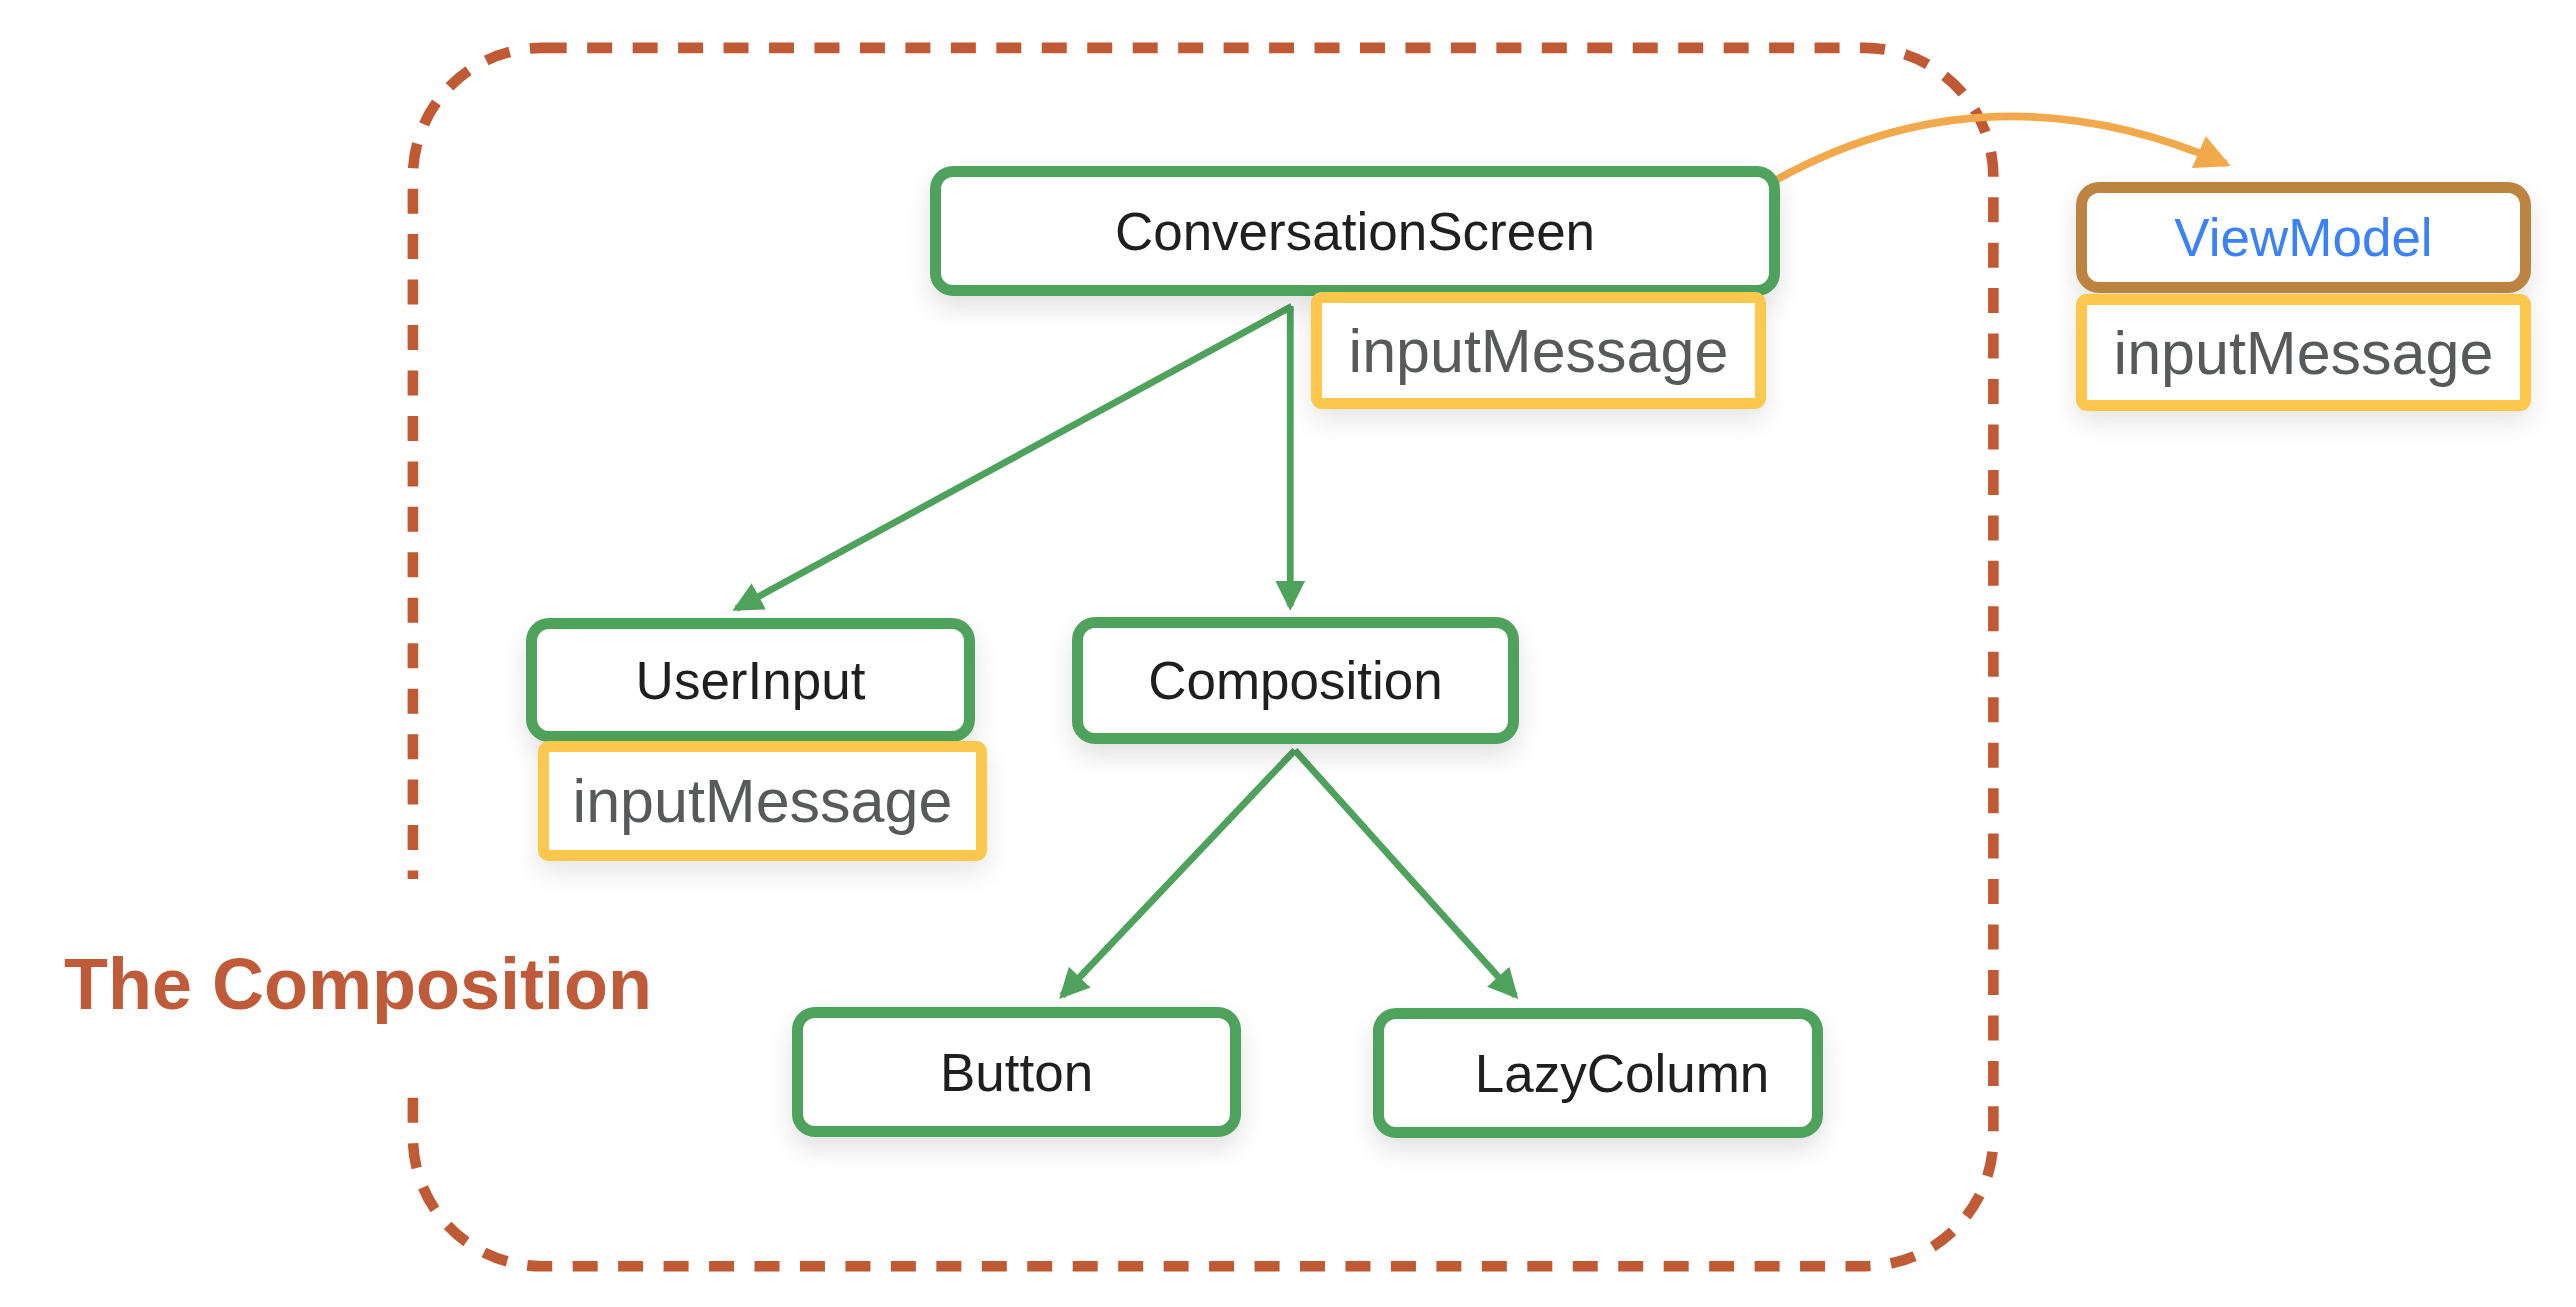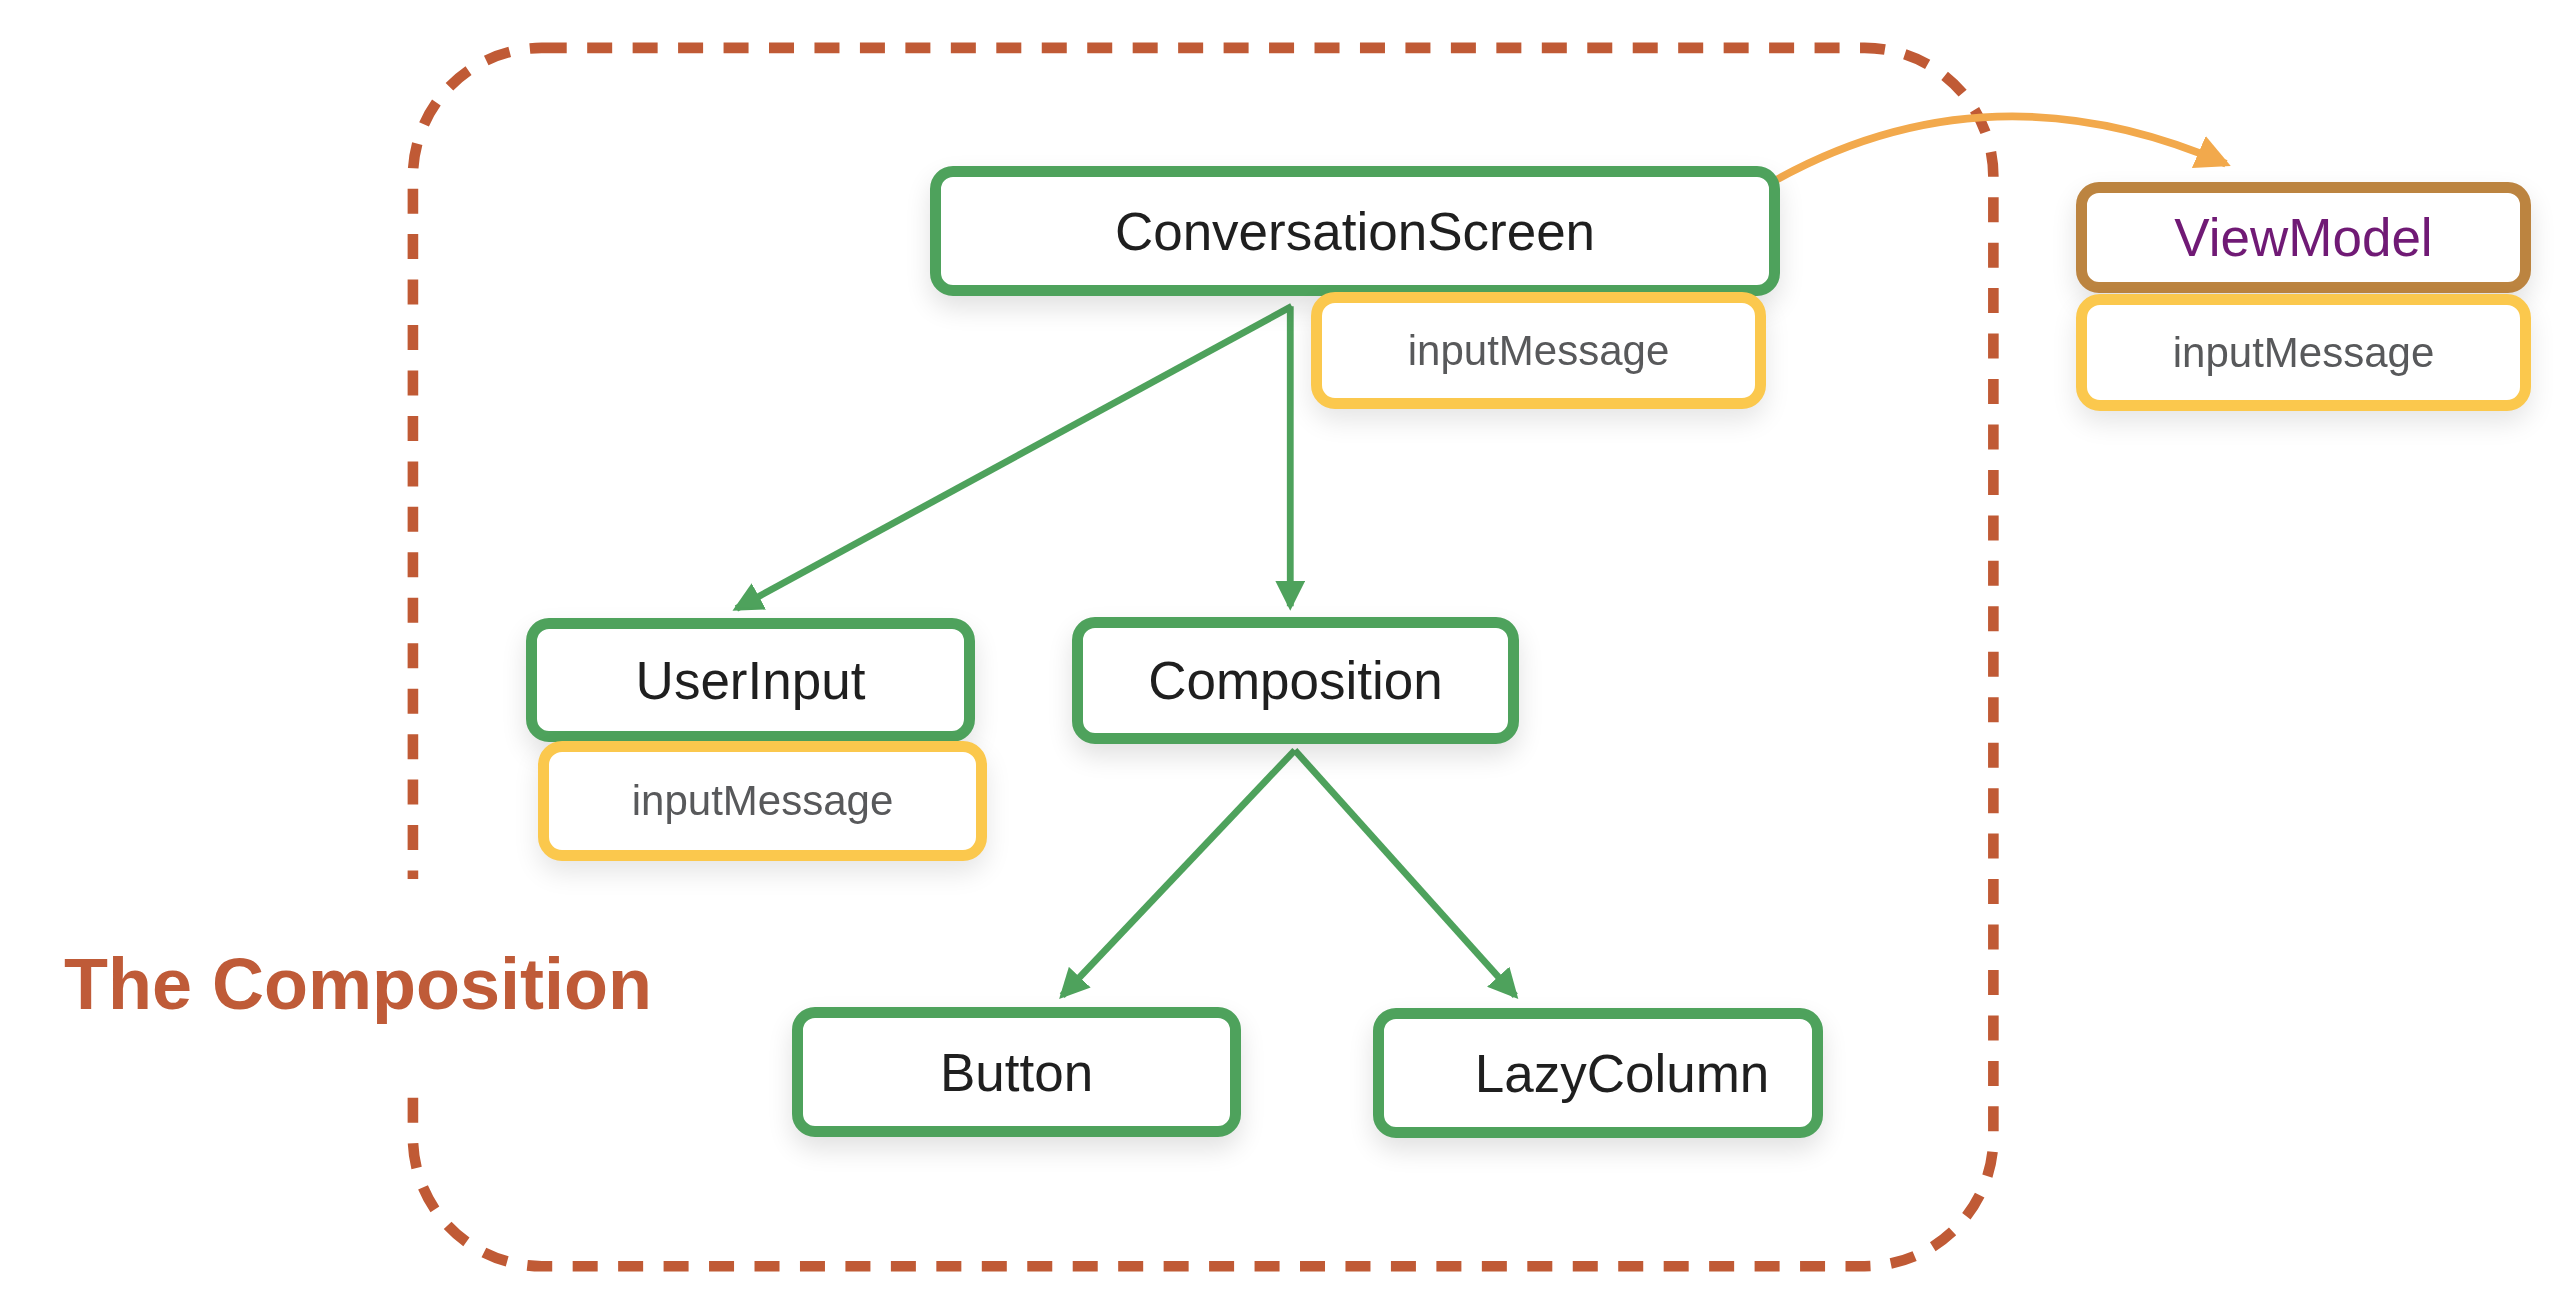--- a/index.html
+++ b/index.html
@@ -24,32 +24,32 @@
     align-items: center;
     justify-content: center;
     border-radius: 23px;
     color: #1f1f1f;
     font-size: 53px;
     z-index: 2;
     box-shadow: 0 12px 26px rgba(0,0,0,0.12);
     white-space: nowrap;
   }
   .node.green  { border: 11.4px solid #4ea25c; }
-  .node.brown  { border: 11.4px solid #bc8440; color: #701a75; }
+  .node.brown  { border: 11.4px solid #bc8440; color: #3b82f6; }
   .badge {
     position: absolute;
     box-sizing: border-box;
     background: #ffffff;
     display: flex;
     align-items: center;
     justify-content: center;
     border: 11.4px solid #fbc84d;
-    border-radius: 24px;
+    border-radius: 11px;
     color: #58595b;
-    font-size: 42px;
+    font-size: 61px;
     z-index: 3;
     box-shadow: 0 12px 26px rgba(0,0,0,0.10);
     white-space: nowrap;
   }
   #node-conversation-screen { left: 930px; top: 166px;  width: 850px; height: 130px; text-align: center; }
   #badge-conversation       { left: 1311px; top: 292px;  width: 455px; height: 117px; }
   #node-user-input          { left: 526px;  top: 618px;  width: 449px; height: 124px; }
   #badge-user-input         { left: 538px;  top: 741px;  width: 449px; height: 120px; }
   #node-messages-list       { left: 1072px; top: 617px;  width: 447px; height: 127px; }
   #node-button              { left: 792px; top: 1007px; width: 449px; height: 130px; }

